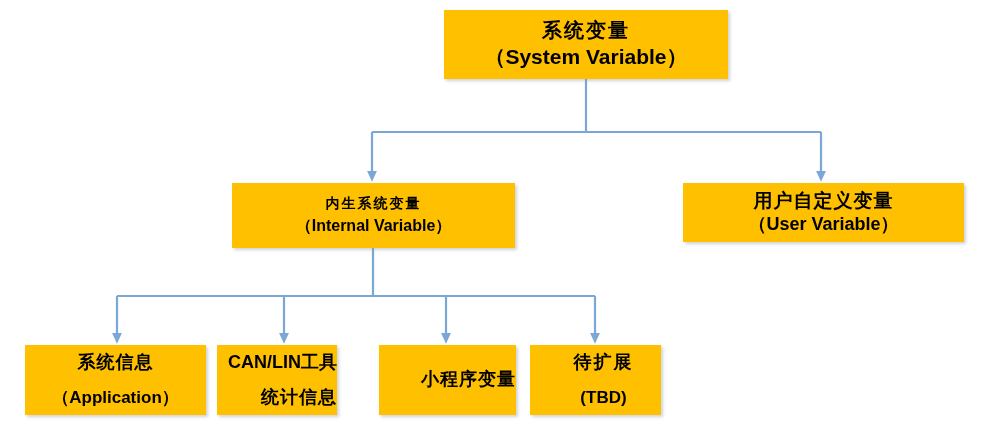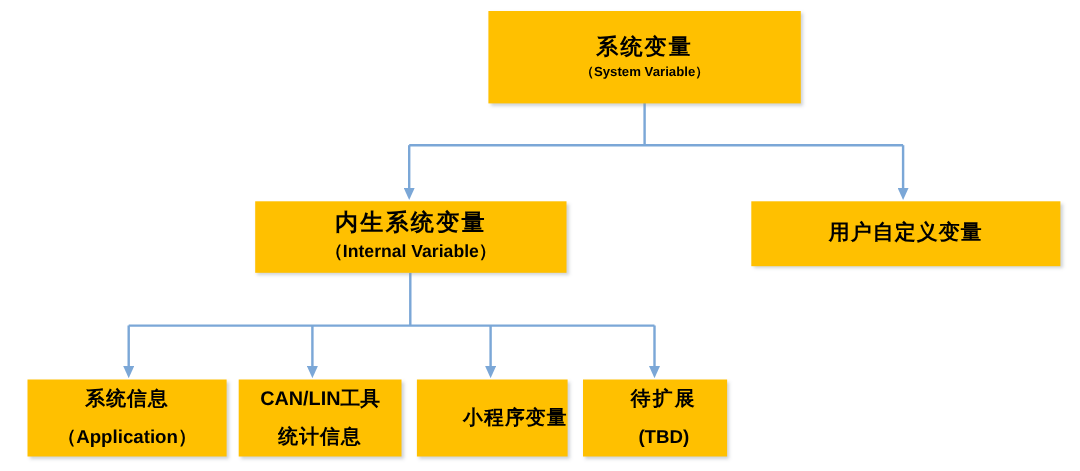--- a/index.html
+++ b/index.html
@@ -46,51 +46,51 @@
   }
   .node .line2 {
     display: block;
     white-space: nowrap;
   }
   
   #node-root {
     left: 444px;
     top: 10px;
     width: 284px;
-    height: 84px;
+    height: 69px;
   }
   #node-root .line1 { font-size: 20px; letter-spacing: 2px; }
-  #node-root .line2 { font-size: 12px; margin-top: 2px; }
+  #node-root .line2 { font-size: 21px; margin-top: 2px; }
 
   
   #node-internal {
     left: 232px;
     top: 183px;
     width: 283px;
     height: 65px;
   }
-  #node-internal .line1 { font-size: 21px; letter-spacing: 2px; }
+  #node-internal .line1 { font-size: 14px; letter-spacing: 2px; }
   #node-internal .line2 { font-size: 16px; margin-top: 6px; }
 
   #node-user {
     left: 683px;
     top: 183px;
     width: 281px;
     height: 59px;
   }
   #node-user .line1 { font-size: 19px; letter-spacing: 1px; }
   #node-user .line2 { font-size: 18px; margin-top: 1px; }
 
   
   .leaf { top: 345px; height: 70px; }
   .leaf .line1 { font-size: 18px; letter-spacing: 1px; }
   .leaf .line2 { font-size: 17px; margin-top: 14px; }
 
   #node-application { left: 25px;  width: 181px; }
-  #node-canlin      { left: 217px; width: 148px; }
+  #node-canlin      { left: 217px; width: 120px; align-items: flex-end; }
   #node-mp          { left: 379px; width: 137px; align-items: flex-end; }
   #node-tbd         { left: 530px; width: 131px; padding-left: 16px; }
 
   #node-canlin .line1 { font-size: 18px; letter-spacing: 0px; }
   #node-canlin .line2 { font-size: 18px; letter-spacing: 1px; }
   #node-mp .line2 { font-size: 16px; }
   #node-tbd .line1 { letter-spacing: 2px; }
 </style>
 </head>
 <body>
@@ -126,20 +126,21 @@
     <span class="line2">（System Variable）</span>
   </div>
 
   <div class="node" id="node-internal">
     <span class="line1">内生系统变量</span>
     <span class="line2">（Internal Variable）</span>
   </div>
 
   <div class="node" id="node-user">
     <span class="line1">用户自定义变量</span>
+    <span class="line2">（User Variable）</span>
   </div>
 
   <div class="node leaf" id="node-application">
     <span class="line1">系统信息</span>
     <span class="line2">（Application）</span>
   </div>
 
   <div class="node leaf" id="node-canlin">
     <span class="line1">CAN/LIN工具</span>
     <span class="line2">统计信息</span>

